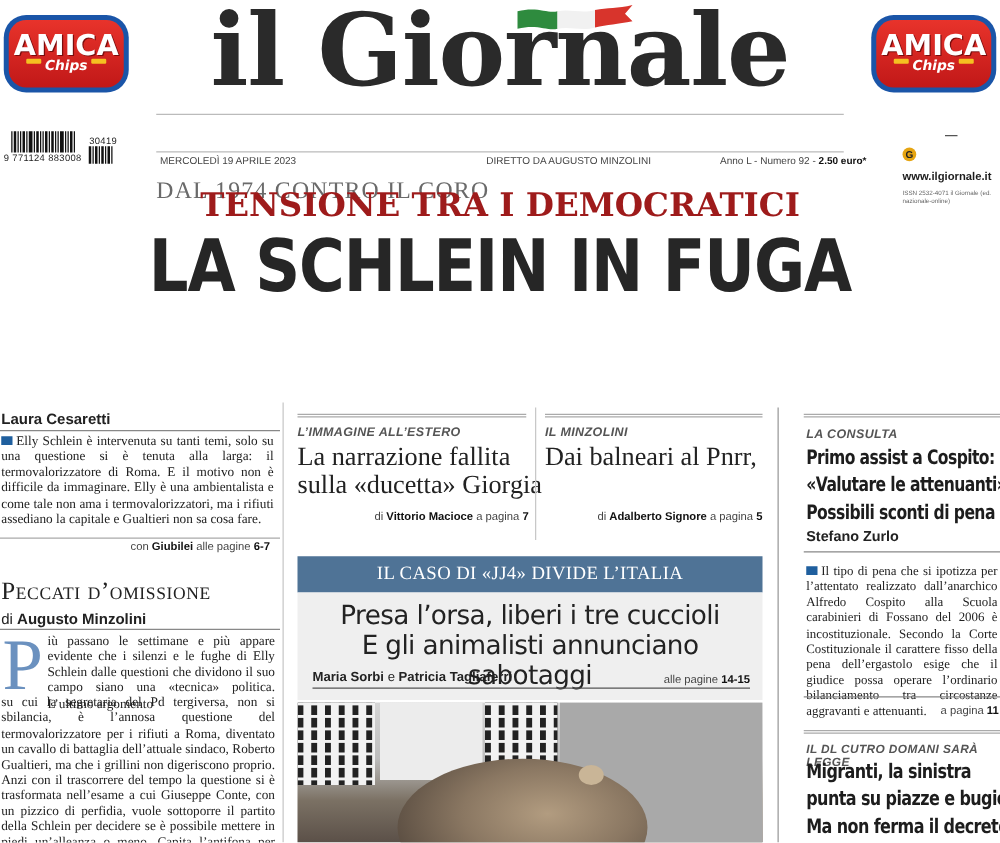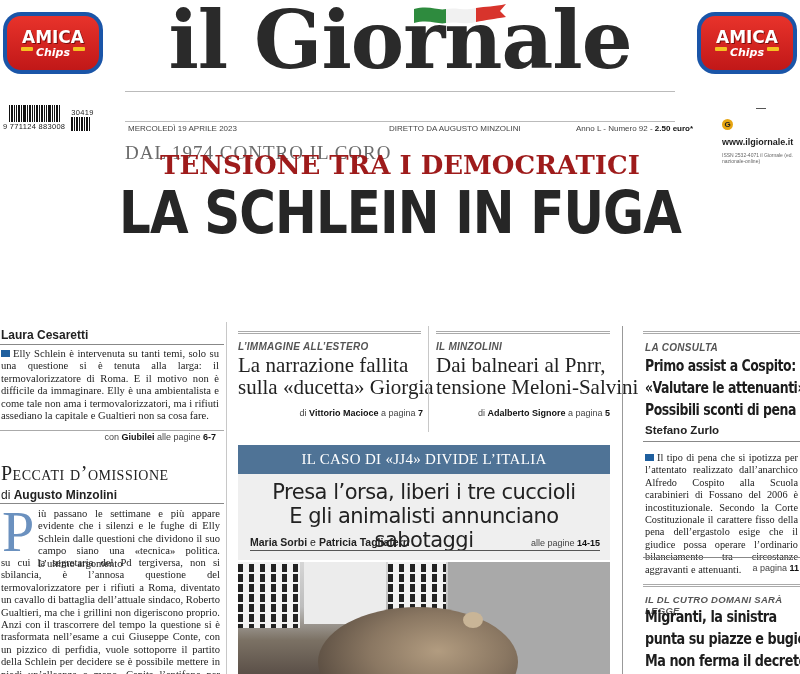--- a/index.html
+++ b/index.html
@@ -13,21 +13,21 @@
     width: 100px; height: 62px; border-radius: 18px;
     background: #1a55a8; padding: 4px;
   }
   .ad-inner {
     width: 100%; height: 100%; border-radius: 14px;
     background: linear-gradient(#e8332b, #c11818);
     display: flex; flex-direction: column; align-items: center; justify-content: center;
   }
   .ad-brand {
     color: #fff; font-family: "DejaVu Sans", sans-serif; font-weight: bold;
-    font-size: 17px; letter-spacing: 0px; line-height: 20px;
+    font-size: 23px; letter-spacing: 0px; line-height: 20px;
     text-shadow: 1px 1px 0 #7a0d0d;
     text-align: center;
   }
   .ad-sub { display: flex; gap: 3px; }
   .ad-bar { width: 12px; height: 4px; background: #f5c021; border-radius: 1px; }
   .ad-chips {
     color: #fff; font-family: "DejaVu Sans", sans-serif; font-style: italic; font-weight: bold;
     font-size: 11px; line-height: 12px;
   }
 
@@ -250,21 +250,20 @@
   <div>sulla «ducetta» Giorgia</div>
 </div>
 <div class="abs ref" style="left:238px; top:408px; width:185px;"><span>di </span><b>Vittorio Macioce</b><span> a pagina </span><b>7</b></div>
 
 <div class="abs col-rule-v" style="left:428px; top:326px; height:106px;"></div>
 
 <div class="abs dbl-rule" style="left:436px; top:331px; width:174px;"></div>
 <div class="abs label-sans" style="left:436px; top:341px;">IL MINZOLINI</div>
 <div class="abs serif-head" style="left:436px; top:354px;">
   <div>Dai balneari al Pnrr,</div>
-  <div>tensione Meloni-Salvini</div>
 </div>
 <div class="abs ref" style="left:436px; top:408px; width:174px;"><span>di </span><b>Adalberto Signore</b><span> a pagina </span><b>5</b></div>
 
 <div class="abs banner">IL CASO DI «JJ4» DIVIDE L’ITALIA</div>
 <div class="abs story-box"></div>
 <div class="abs bear-head">
   <div>Presa l’orsa, liberi i tre cuccioli</div>
   <div>E gli animalisti annunciano sabotaggi</div>
 </div>
 <div class="abs" style="left:250px; top:536px; font-family:'Liberation Sans',sans-serif; font-size:10.5px; color:#222;"><b>Maria Sorbi</b><span> e </span><b>Patricia Tagliaferri</b></div>

